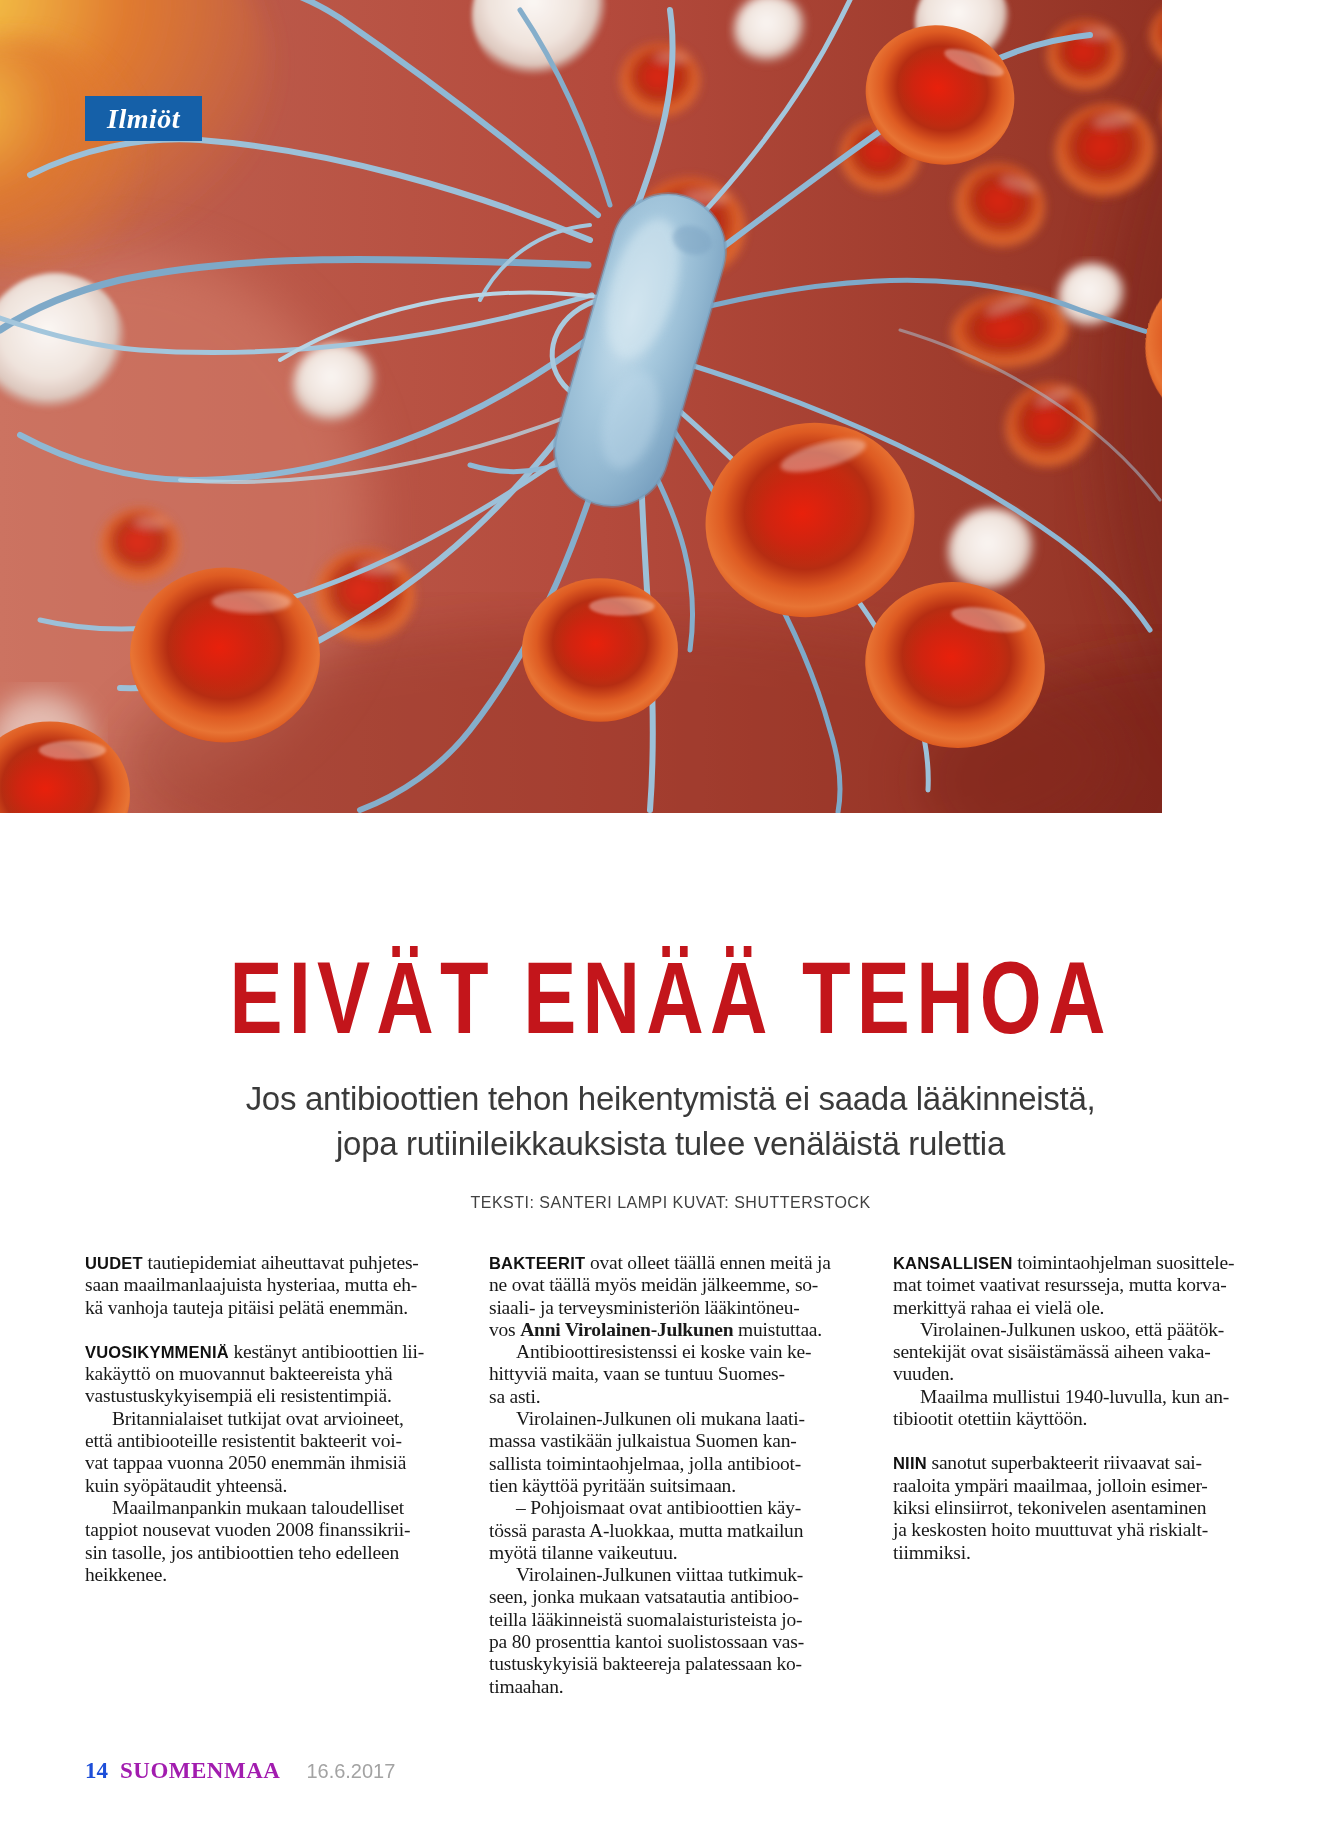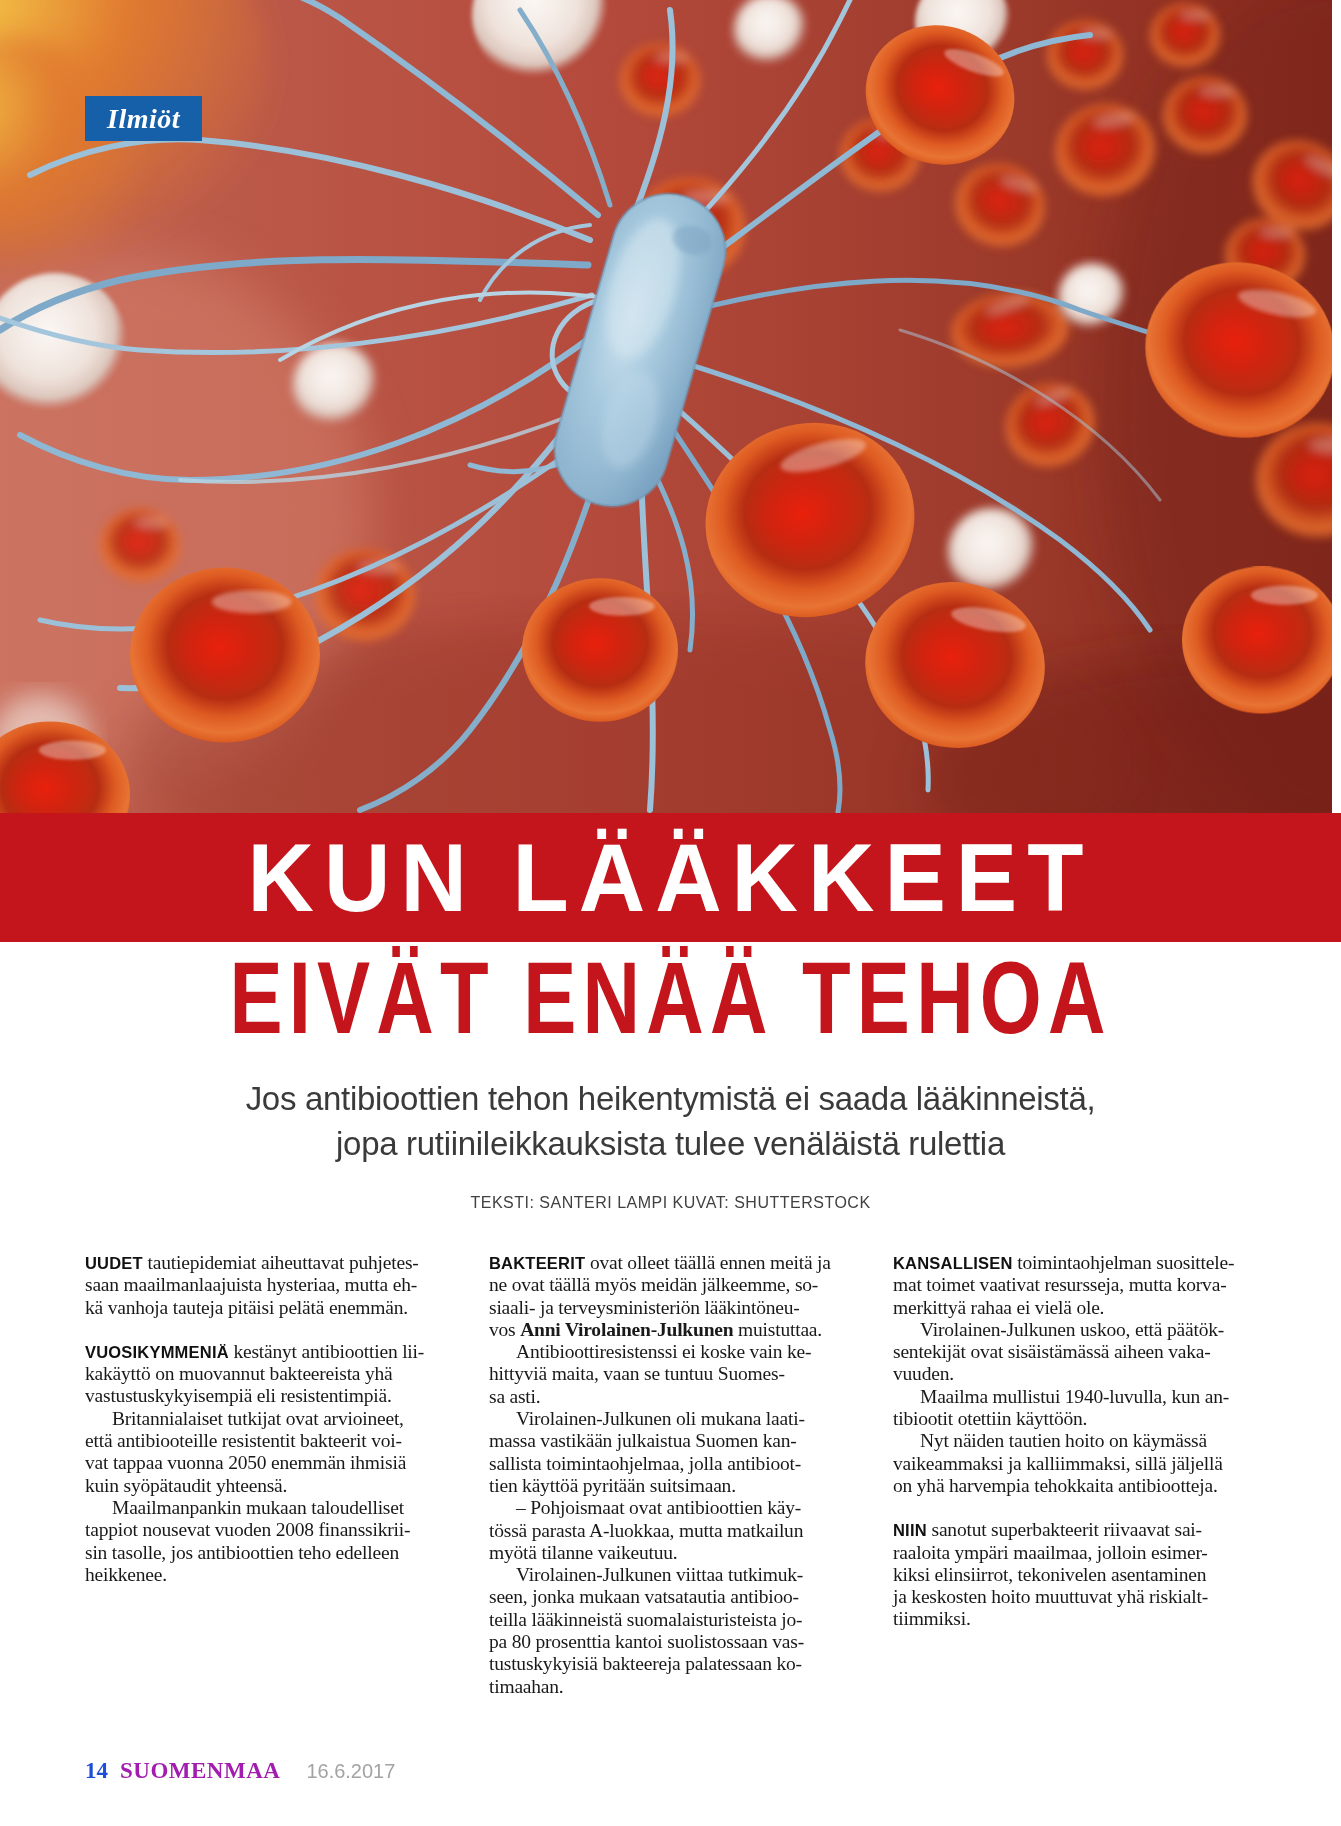--- a/index.html
+++ b/index.html
@@ -1,19 +1,19 @@
 <!DOCTYPE html>
 <html><head>
 <meta charset="utf-8">
 <style>
   html,body{margin:0;padding:0;background:#e8e8e8;}
   .page{position:relative;width:1341px;height:1826px;background:#ffffff;overflow:hidden;
         font-family:"Liberation Serif",serif;}
   
-  .hero{position:absolute;top:0;left:0;width:1332px;height:813px;overflow:hidden;}
+  .hero{position:absolute;top:0;left:0;width:1162px;height:813px;overflow:hidden;}
   .badge{position:absolute;left:85px;top:96px;background:#1560a8;color:#fff;
          font:italic 700 28px/45px "Liberation Serif",serif;padding:0 22px;letter-spacing:.5px;}
   
   .band{position:absolute;top:813px;left:0;width:1341px;height:129px;background:#c3151b;
         display:flex;align-items:center;justify-content:center;}
   .h1a{color:#ffffff;font:700 92px/1 "Liberation Sans",sans-serif;letter-spacing:10px;
        display:inline-block;transform:scaleY(1.04);white-space:nowrap;}
   .h1b-wrap{position:absolute;top:942px;left:0;width:1341px;height:112px;
             display:flex;align-items:center;justify-content:center;}
   .h1b{color:#c3151b;font:700 102px/1 "Liberation Sans",sans-serif;letter-spacing:8px;
@@ -177,23 +177,20 @@
       <use href="#rbc" transform="translate(600,650) scale(0.78)"></use>
       <use href="#rbc" transform="translate(810,520) scale(1.05) rotate(-15)"></use>
       <use href="#rbc" transform="translate(955,665) scale(0.9) rotate(10)"></use>
       <use href="#rbc" transform="translate(1262,640) scale(0.8)"></use>
       <use href="#rbc" transform="translate(1240,350) scale(0.95) rotate(12)"></use>
       <use href="#rbc" transform="translate(940,95) scale(0.75) rotate(20)"></use>
     </svg>
     <div class="badge">Ilmiöt</div>
   </div>
 
-  <div class="band">
-    <span class="h1a">KUN LÄÄKKEET</span>
-  </div>
   <div class="h1b-wrap">
     <span class="h1b">EIVÄT ENÄÄ TEHOA</span>
   </div>
 
   <div class="standfirst">
     <div>Jos antibioottien tehon heikentymistä ei saada lääkinneistä,</div>
     <div>jopa rutiinileikkauksista tulee venäläistä rulettia</div>
   </div>
 
   <div class="byline">TEKSTI: SANTERI LAMPI KUVAT: SHUTTERSTOCK</div>
@@ -239,23 +236,20 @@
       </div>
     <div class="column">
         <p class="para"><span class="lead">KANSALLISEN</span><span class="normal"> toimintaohjelman suosittele-
 mat toimet vaativat resursseja, mutta korva-
 merkittyä rahaa ei vielä ole.</span></p>
         <p class="para indent"><span class="normal">Virolainen-Julkunen uskoo, että päätök-
 sentekijät ovat sisäistämässä aiheen vaka-
 vuuden.</span></p>
         <p class="para indent"><span class="normal">Maailma mullistui 1940-luvulla, kun an-
 tibiootit otettiin käyttöön.</span></p>
-        <p class="para indent"><span class="normal">Nyt näiden tautien hoito on käymässä
-vaikeammaksi ja kalliimmaksi, sillä jäljellä
-on yhä harvempia tehokkaita antibiootteja.</span></p>
         <p class="para gap"><span class="lead">NIIN</span><span class="normal"> sanotut superbakteerit riivaavat sai-
 raaloita ympäri maailmaa, jolloin esimer-
 kiksi elinsiirrot, tekonivelen asentaminen
 ja keskosten hoito muuttuvat yhä riskialt-
 tiimmiksi.</span></p>
       </div>
   </div>
 
   <div class="footer">
     <span class="pagenum">14</span>

